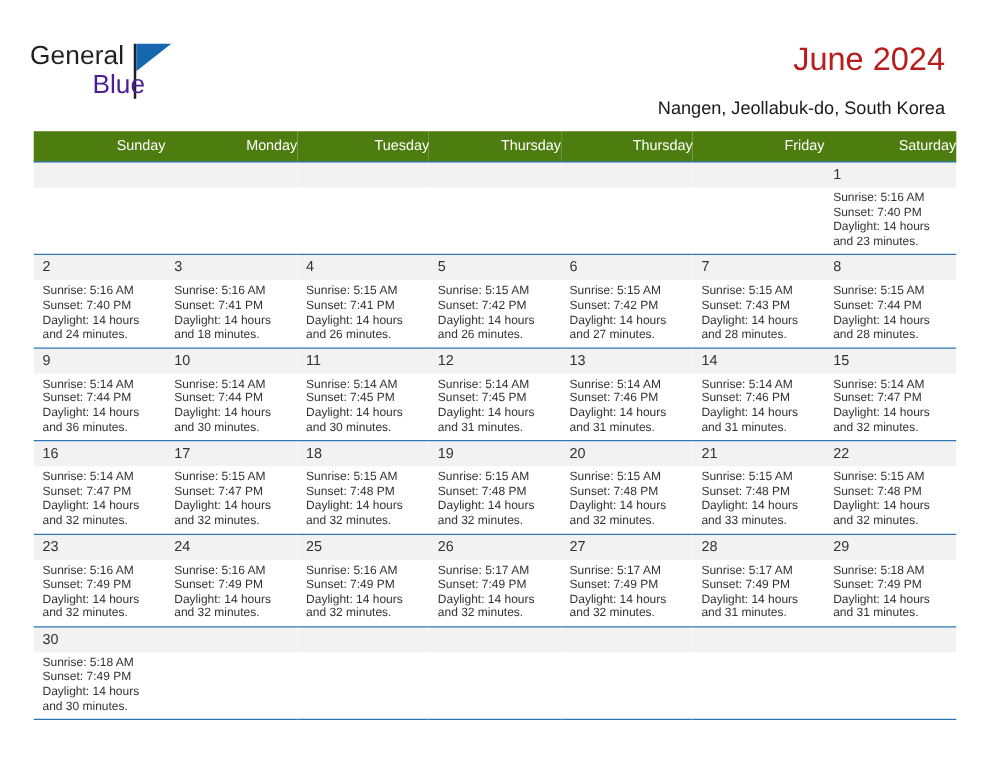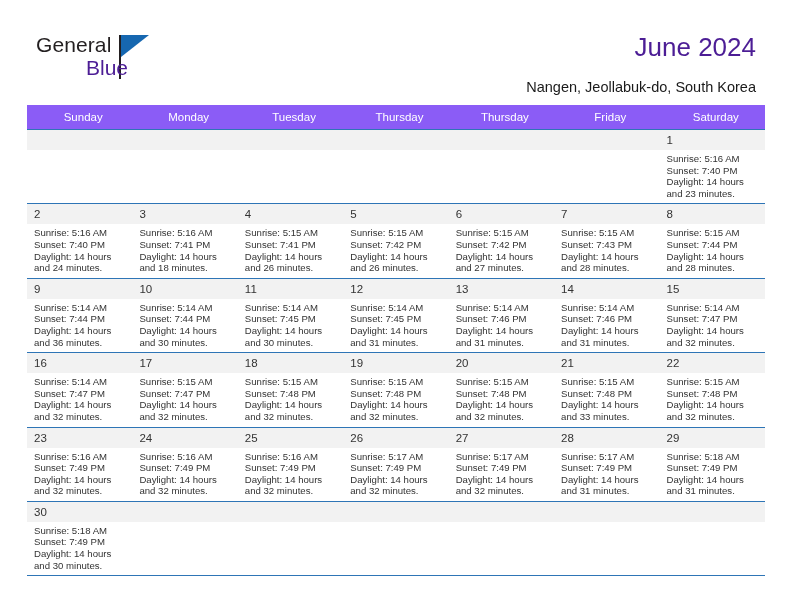--- a/index.html
+++ b/index.html
@@ -24,21 +24,21 @@
   
   .top {
     position: absolute;
     left: 0;
     top: 0;
     width: 792px;
     height: 104px;
   }
   .logo {
     position: absolute;
-    left: 36px;
+    left: 24px;
     top: 33px;
     width: 200px;
     height: 56px;
   }
   .logo-general {
     position: absolute;
     left: 0;
     top: 0;
     font-size: 21px;
     letter-spacing: .1px;
@@ -69,21 +69,21 @@
     width: 2px;
     height: 44px;
     background: #231f20;
   }
 
   .title {
     position: absolute;
     right: 36px;
     top: 32px;
     font-size: 26px;
-    color: #4c1d95;
+    color: #b91c1c;
     text-align: right;
     white-space: nowrap;
   }
   .subtitle {
     position: absolute;
     right: 36px;
     top: 79px;
     font-size: 14.5px;
     color: #1a1a1a;
     text-align: center;
@@ -93,25 +93,25 @@
   
   .cal {
     position: absolute;
     left: 27px;
     top: 105px;
     width: 738px;
     border-collapse: collapse;
     table-layout: fixed;
   }
   .cal th {
-    background: #8b5cf6;
+    background: #4d7c0f;
     color: #ffffff;
     font-weight: normal;
     font-size: 11.5px;
-    text-align: center;
+    text-align: right;
     padding: 5px 0 5px 7px;
     height: 14px;
     border: none;
   }
   .cal td {
     width: 105.43px;
     vertical-align: top;
     padding: 0;
     border-top: 1px solid #2e75b6;
     background: #ffffff;

